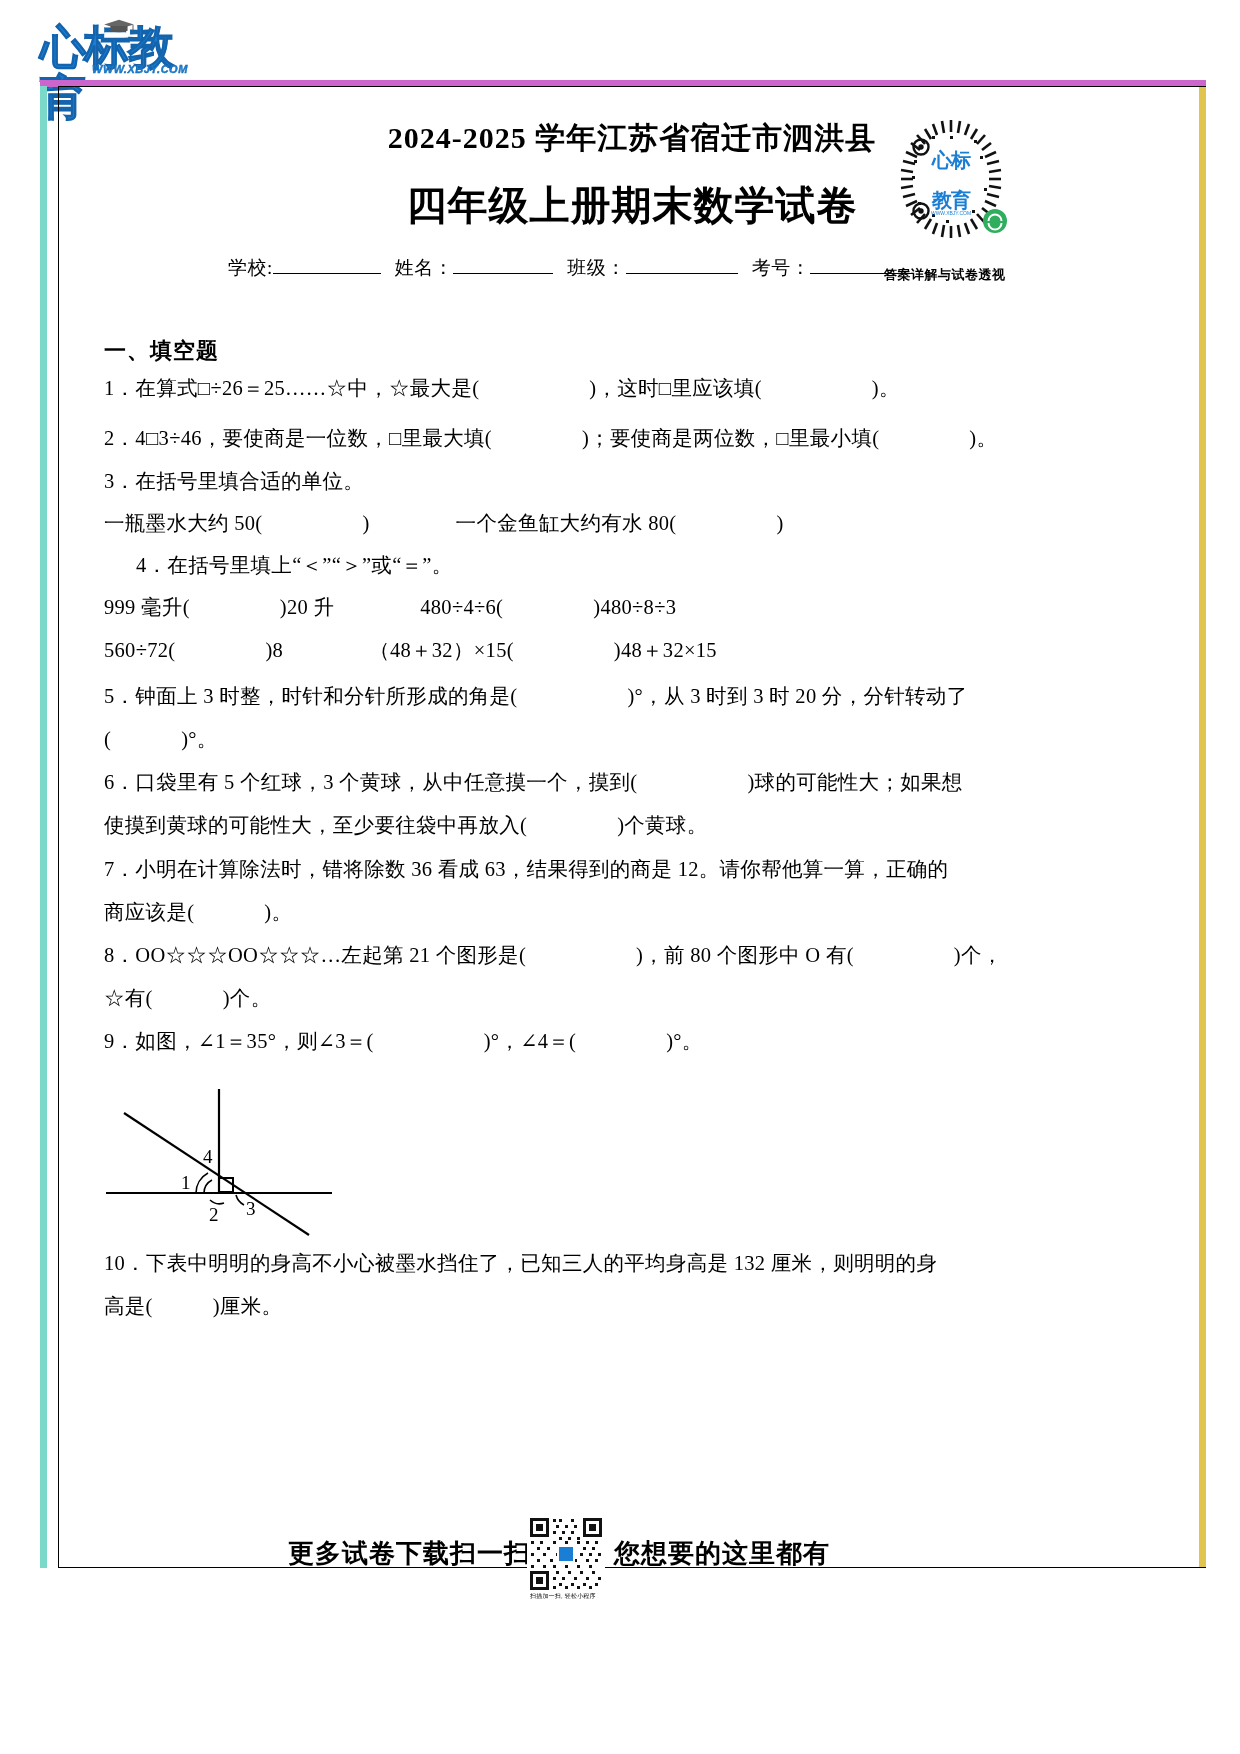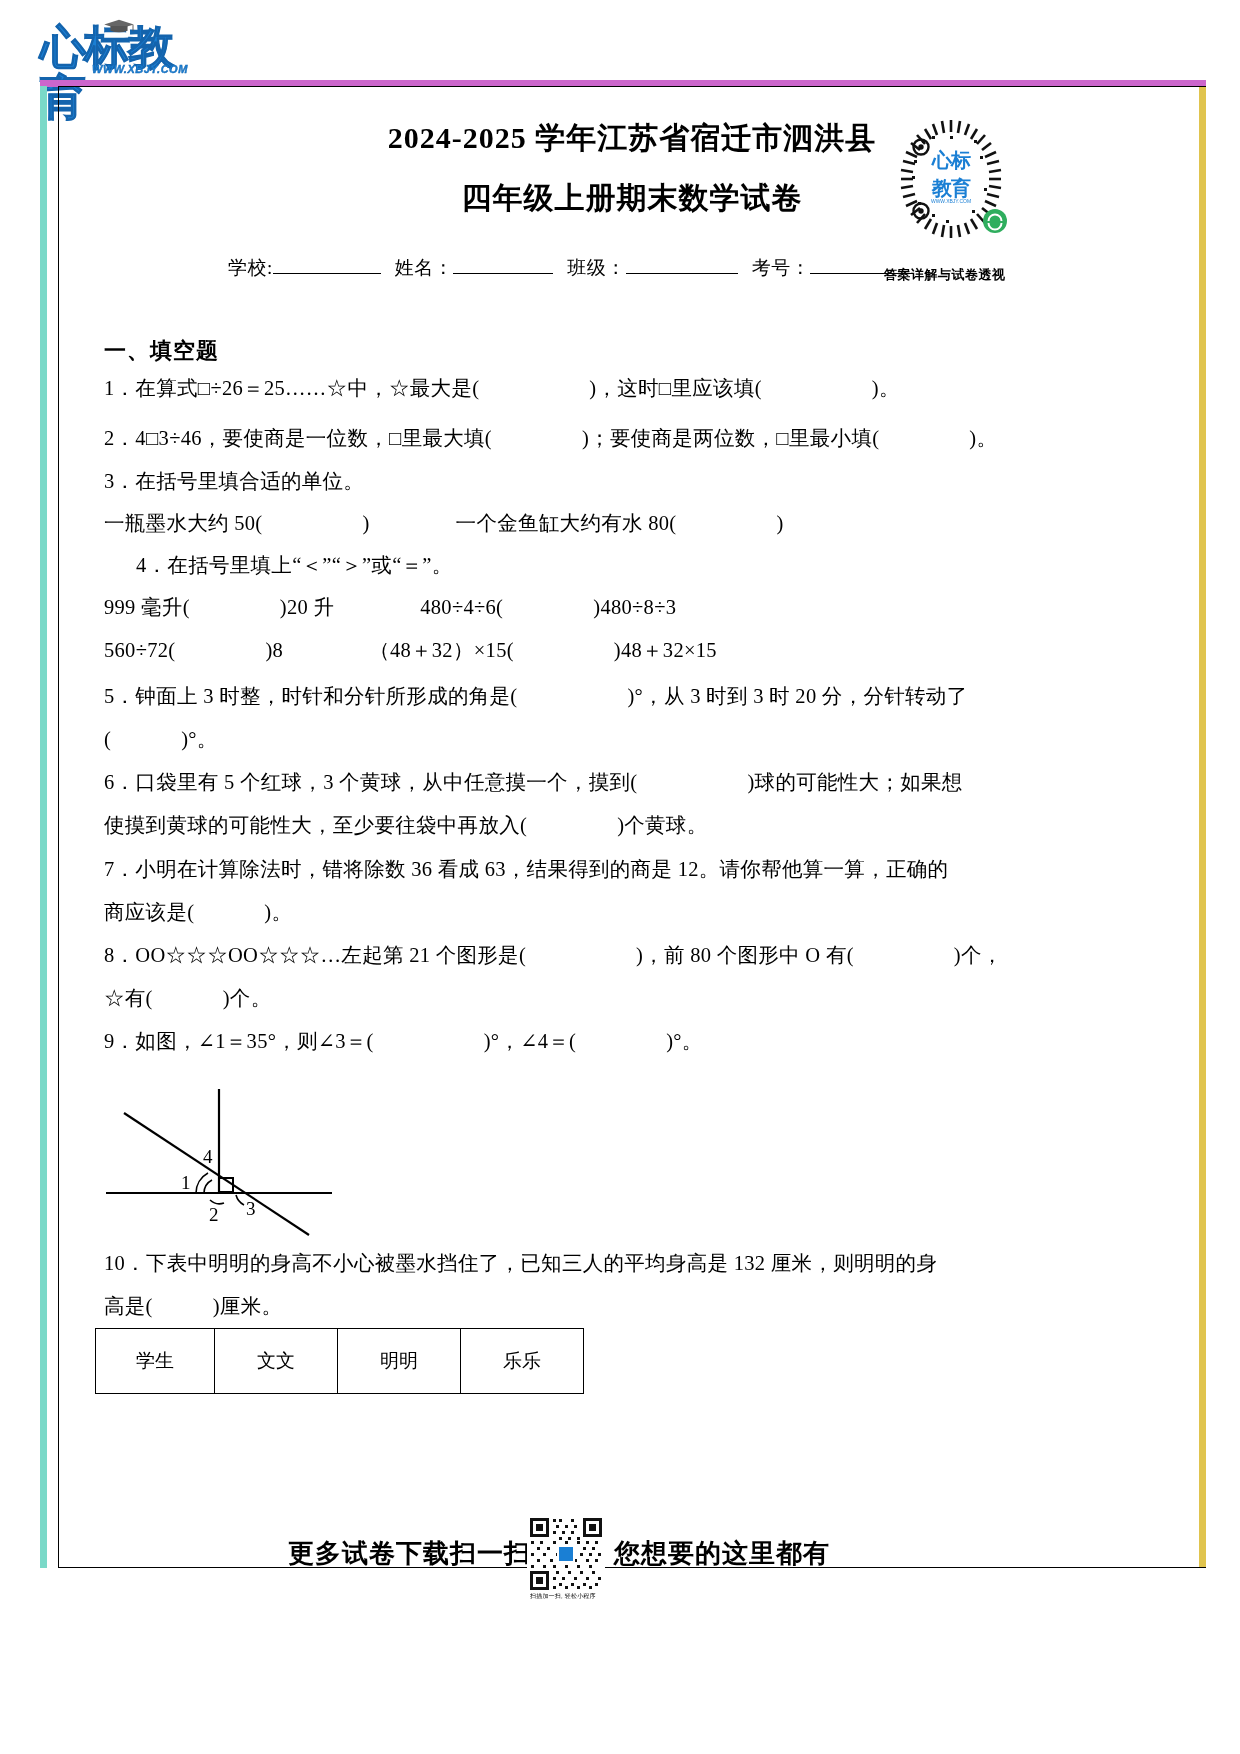--- a/index.html
+++ b/index.html
@@ -67,21 +67,21 @@
     box-sizing:border-box;
   }
 
   
   .title1,.title2{
     position:absolute;width:1148px;left:58px;text-align:center;
     font-weight:bold;
     font-family:"Liberation Serif","DejaVu Serif",serif;
   }
   .title1{top:118px;font-size:30px;letter-spacing:1px;}
-  .title2{top:178px;font-size:30px;letter-spacing:1px;}
+  .title2{top:178px;font-size:40px;letter-spacing:1px;}
 
   
   .qrbadge{
     position:absolute;left:888px;top:116px;width:126px;height:126px;
   }
   .qrcaption{
     position:absolute;left:884px;top:266px;
     font-size:13px;
     font-family:"Liberation Sans","DejaVu Sans",sans-serif;
     font-weight:bold;
@@ -247,21 +247,21 @@
       <circle cx="33" cy="31" r="2.7" fill="#111"></circle>
     </g>
     <g>
       <circle cx="33" cy="95" r="7.5" fill="none" stroke="#111" stroke-width="2.4"></circle>
       <circle cx="33" cy="95" r="2.7" fill="#111"></circle>
     </g>
     <circle cx="63" cy="63" r="31" fill="#ffffff"></circle>
   </svg>
   <div style="position:absolute;left:32px;top:34px;width:62px;text-align:center;line-height:1;">
     <div style="font-family:'Liberation Sans','DejaVu Sans',sans-serif;font-weight:bold;font-size:20px;color:#1a7fd4;letter-spacing:-1px;">心标</div>
-    <div style="font-family:'Liberation Sans','DejaVu Sans',sans-serif;font-weight:bold;font-size:20px;color:#1a7fd4;letter-spacing:-1px;margin-top:8px;">教育</div>
+    <div style="font-family:'Liberation Sans','DejaVu Sans',sans-serif;font-weight:bold;font-size:20px;color:#1a7fd4;letter-spacing:-1px;margin-top:20px;">教育</div>
     <div style="font-family:'Liberation Sans','DejaVu Sans',sans-serif;font-size:5px;color:#1a7fd4;margin-top:1px;">WWW.XBJY.COM</div>
   </div>
   <svg style="position:absolute;left:94px;top:92px;" width="26" height="26" viewBox="0 0 26 26">
     <circle cx="13" cy="13" r="12" fill="#2fae5e"></circle>
     <path d="M6.5,13 a6.5,6.5 0 0 1 13,0" fill="none" stroke="#fff" stroke-width="2"></path>
     <path d="M6.5,13 a6.5,6.5 0 0 0 13,0" fill="none" stroke="#fff" stroke-width="2" transform="translate(0,2)"></path>
   </svg>
 </div>
 <div class="qrcaption">答案详解与试卷透视</div>
 
@@ -345,26 +345,20 @@
   </svg>
 </div>
 
 <div class="q" style="top:1249px;">10．下表中明明的身高不小心被墨水挡住了，已知三人的平均身高是 132 厘米，则明明的身</div>
 <div class="q" style="top:1292px;">
   <span>高是(</span><span class="sp-blank w60"></span><span>)厘米。</span>
 </div>
 
 <table class="htable">
   <tbody>
-      <tr>
-    <td class="first">学生</td>
-    <td>文文</td>
-    <td>明明</td>
-    <td>乐乐</td>
-  </tr>
 </tbody>
   </table>
 
 <div class="footer-text-left">更多试卷下载扫一扫</div>
 <div class="footer-qr">
   <svg viewBox="0 0 78 78" width="78" height="78">
     <rect x="0" y="0" width="78" height="78" fill="#fff"></rect>
     <g fill="#111">
       <rect x="3" y="3" width="19" height="19"></rect>
         <rect x="6" y="6" width="13" height="13" fill="#fff"></rect>

